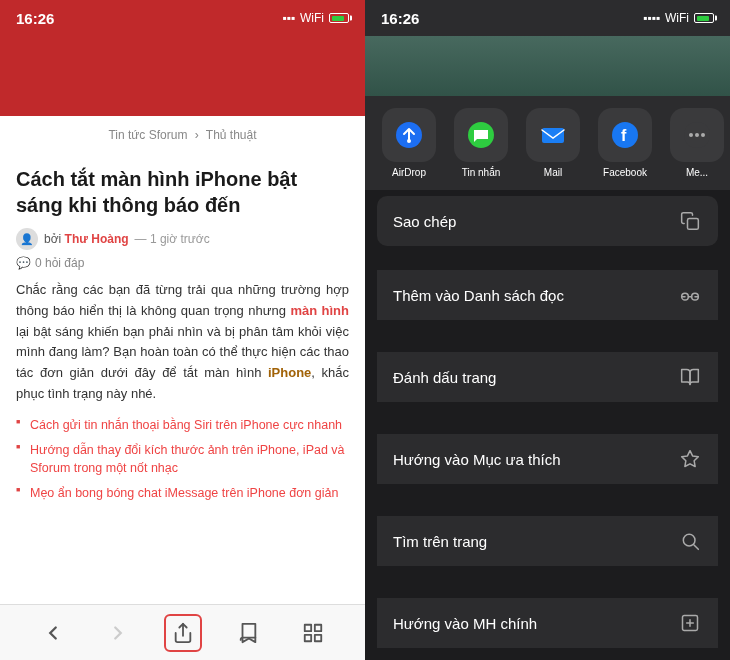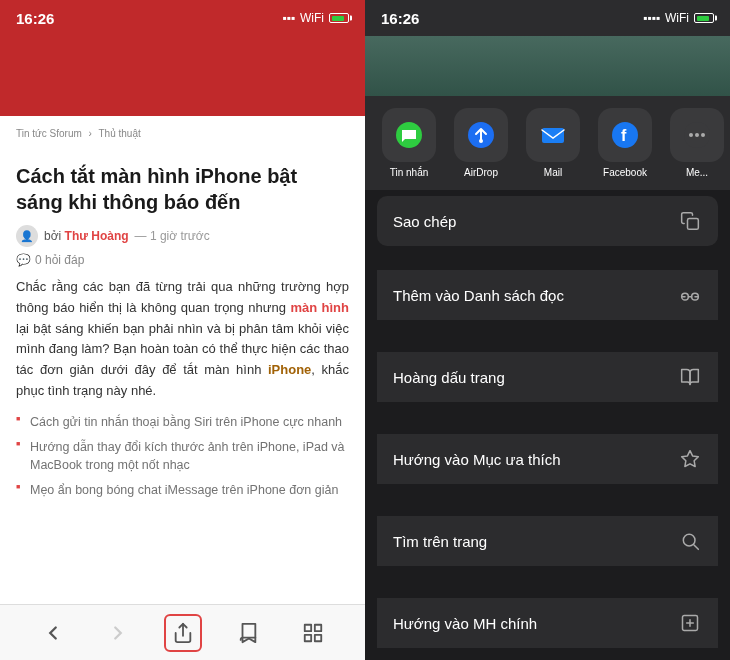--- a/index.html
+++ b/index.html
@@ -57,23 +57,24 @@
     }
 
     .left-content {
       flex: 1;
       overflow-y: auto;
       padding: 12px 16px;
       background: #fff;
     }
 
     .breadcrumb {
-      font-size: 10px;
+      font-size: 12px;
       color: #888;
       margin-bottom: 17px;
+      text-align: center;
     }
 
     .breadcrumb a {
       color: #888;
       text-decoration: none;
     }
 
     .breadcrumb .separator {
       margin: 0 4px;
     }
@@ -165,21 +166,21 @@
     .article-list li::before {
       content: '■';
       position: absolute;
       left: 0;
       top: 1px;
       color: #e04444;
       font-size: 7px;
     }
 
     .article-list li a {
-      color: #737373;
+      color: #ef4444;
       text-decoration: none;
       line-height: 1.4;
     }
 
     
     .left-bottom-nav {
       height: 56px;
       background: #f8f8f8;
       border-top: 1px solid #ddd;
       display: flex;
@@ -438,21 +439,21 @@
       <span>💬</span>
       <span>0 hỏi đáp</span>
     </div>
 
     <div class="article-body">
       <span>Chắc rằng các bạn đã từng trải qua những trường hợp thông báo hiển thị là không quan trọng nhưng </span><span class="highlight-red">màn hình</span><span> lại bật sáng khiến bạn phải nhìn và bị phân tâm khỏi việc mình đang làm? Bạn hoàn toàn có thể thực hiện các thao tác đơn giản dưới đây để tắt màn hình </span><span class="highlight-blue">iPhone</span><span>, khắc phục tình trạng này nhé.</span>
     </div>
 
     <ul class="article-list">
     <li><a href="#">Cách gửi tin nhắn thoại bằng Siri trên iPhone cực nhanh</a></li>
-        <li><a href="#">Hướng dẫn thay đổi kích thước ảnh trên iPhone, iPad và MacBook trong một nốt nhạc</a></li>
+        <li><a href="#">Hướng dẫn thay đổi kích thước ảnh trên iPhone, iPad và Sforum trong một nốt nhạc</a></li>
         <li><a href="#">Mẹo ẩn bong bóng chat iMessage trên iPhone đơn giản</a></li>
       </ul>
   </div>
 
   <div class="left-bottom-nav">
     <div class="nav-btn">
       <svg viewBox="0 0 24 24" fill="none" stroke="#555" stroke-width="2.5" stroke-linecap="round">
         <polyline points="15,18 9,12 15,6"></polyline>
       </svg>
     </div>
@@ -500,37 +501,37 @@
     </div>
   </div>
 
   <div class="right-header-blur"></div>
 
   <div class="share-icons-row">
 
     <div class="share-icon-item">
       <div class="share-icon-circle">
         <svg viewBox="0 0 30 30" fill="none">
+          <circle cx="15" cy="15" r="13" fill="#1c6ef2"></circle>
+          <path d="M15 9 L15 21 M10 14 L15 9 L20 14" stroke="white" stroke-width="2" stroke-linecap="round" stroke-linejoin="round"></path>
+          <circle cx="15" cy="21" r="2" fill="white"></circle>
+        </svg>
+      </div>
+      <span class="share-icon-label">AirDrop</span>
+    </div>
+
+    <div class="share-icon-item">
+      <div class="share-icon-circle">
+        <svg viewBox="0 0 30 30" fill="none">
           <circle cx="15" cy="15" r="13" fill="#2ecc40"></circle>
           <path d="M8 10h14v9H8z" rx="2" fill="white"></path>
           <path d="M11 19l-3 3v-3" fill="white"></path>
         </svg>
       </div>
       <span class="share-icon-label">Tin nhắn</span>
-    </div>
-
-    <div class="share-icon-item">
-      <div class="share-icon-circle">
-        <svg viewBox="0 0 30 30" fill="none">
-          <circle cx="15" cy="15" r="13" fill="#1c6ef2"></circle>
-          <path d="M15 9 L15 21 M10 14 L15 9 L20 14" stroke="white" stroke-width="2" stroke-linecap="round" stroke-linejoin="round"></path>
-          <circle cx="15" cy="21" r="2" fill="white"></circle>
-        </svg>
-      </div>
-      <span class="share-icon-label">AirDrop</span>
     </div>
 
     <div class="share-icon-item">
       <div class="share-icon-circle">
         <svg viewBox="0 0 30 30" fill="none">
           <rect x="4" y="8" width="22" height="15" rx="2" fill="#1a7ef5"></rect>
           <path d="M4 10l11 8 11-8" stroke="white" stroke-width="1.5" stroke-linecap="round"></path>
         </svg>
       </div>
       <span class="share-icon-label">Mail</span>
@@ -577,21 +578,21 @@
         <svg viewBox="0 0 24 24" fill="none" stroke="#aaa" stroke-width="1.8" stroke-linecap="round">
           <circle cx="6" cy="14" r="4"></circle>
           <circle cx="18" cy="14" r="4"></circle>
           <path d="M2 14h4M18 14h4M10 14h4"></path>
         </svg>
       </div>
     </div>
     <div class="menu-separator"></div>
 
     <div class="menu-item">
-      <span class="menu-item-text">Hoàng dấu trang</span>
+      <span class="menu-item-text">Đánh dấu trang</span>
       <div class="menu-item-icon">
         <svg viewBox="0 0 24 24" fill="none" stroke="#aaa" stroke-width="1.8" stroke-linecap="round" stroke-linejoin="round">
           <path d="M2 3h6a4 4 0 0 1 4 4v14a3 3 0 0 0-3-3H2z"></path>
           <path d="M22 3h-6a4 4 0 0 0-4 4v14a3 3 0 0 1 3-3h7z"></path>
         </svg>
       </div>
     </div>
     <div class="menu-separator"></div>
 
     <div class="menu-item">

